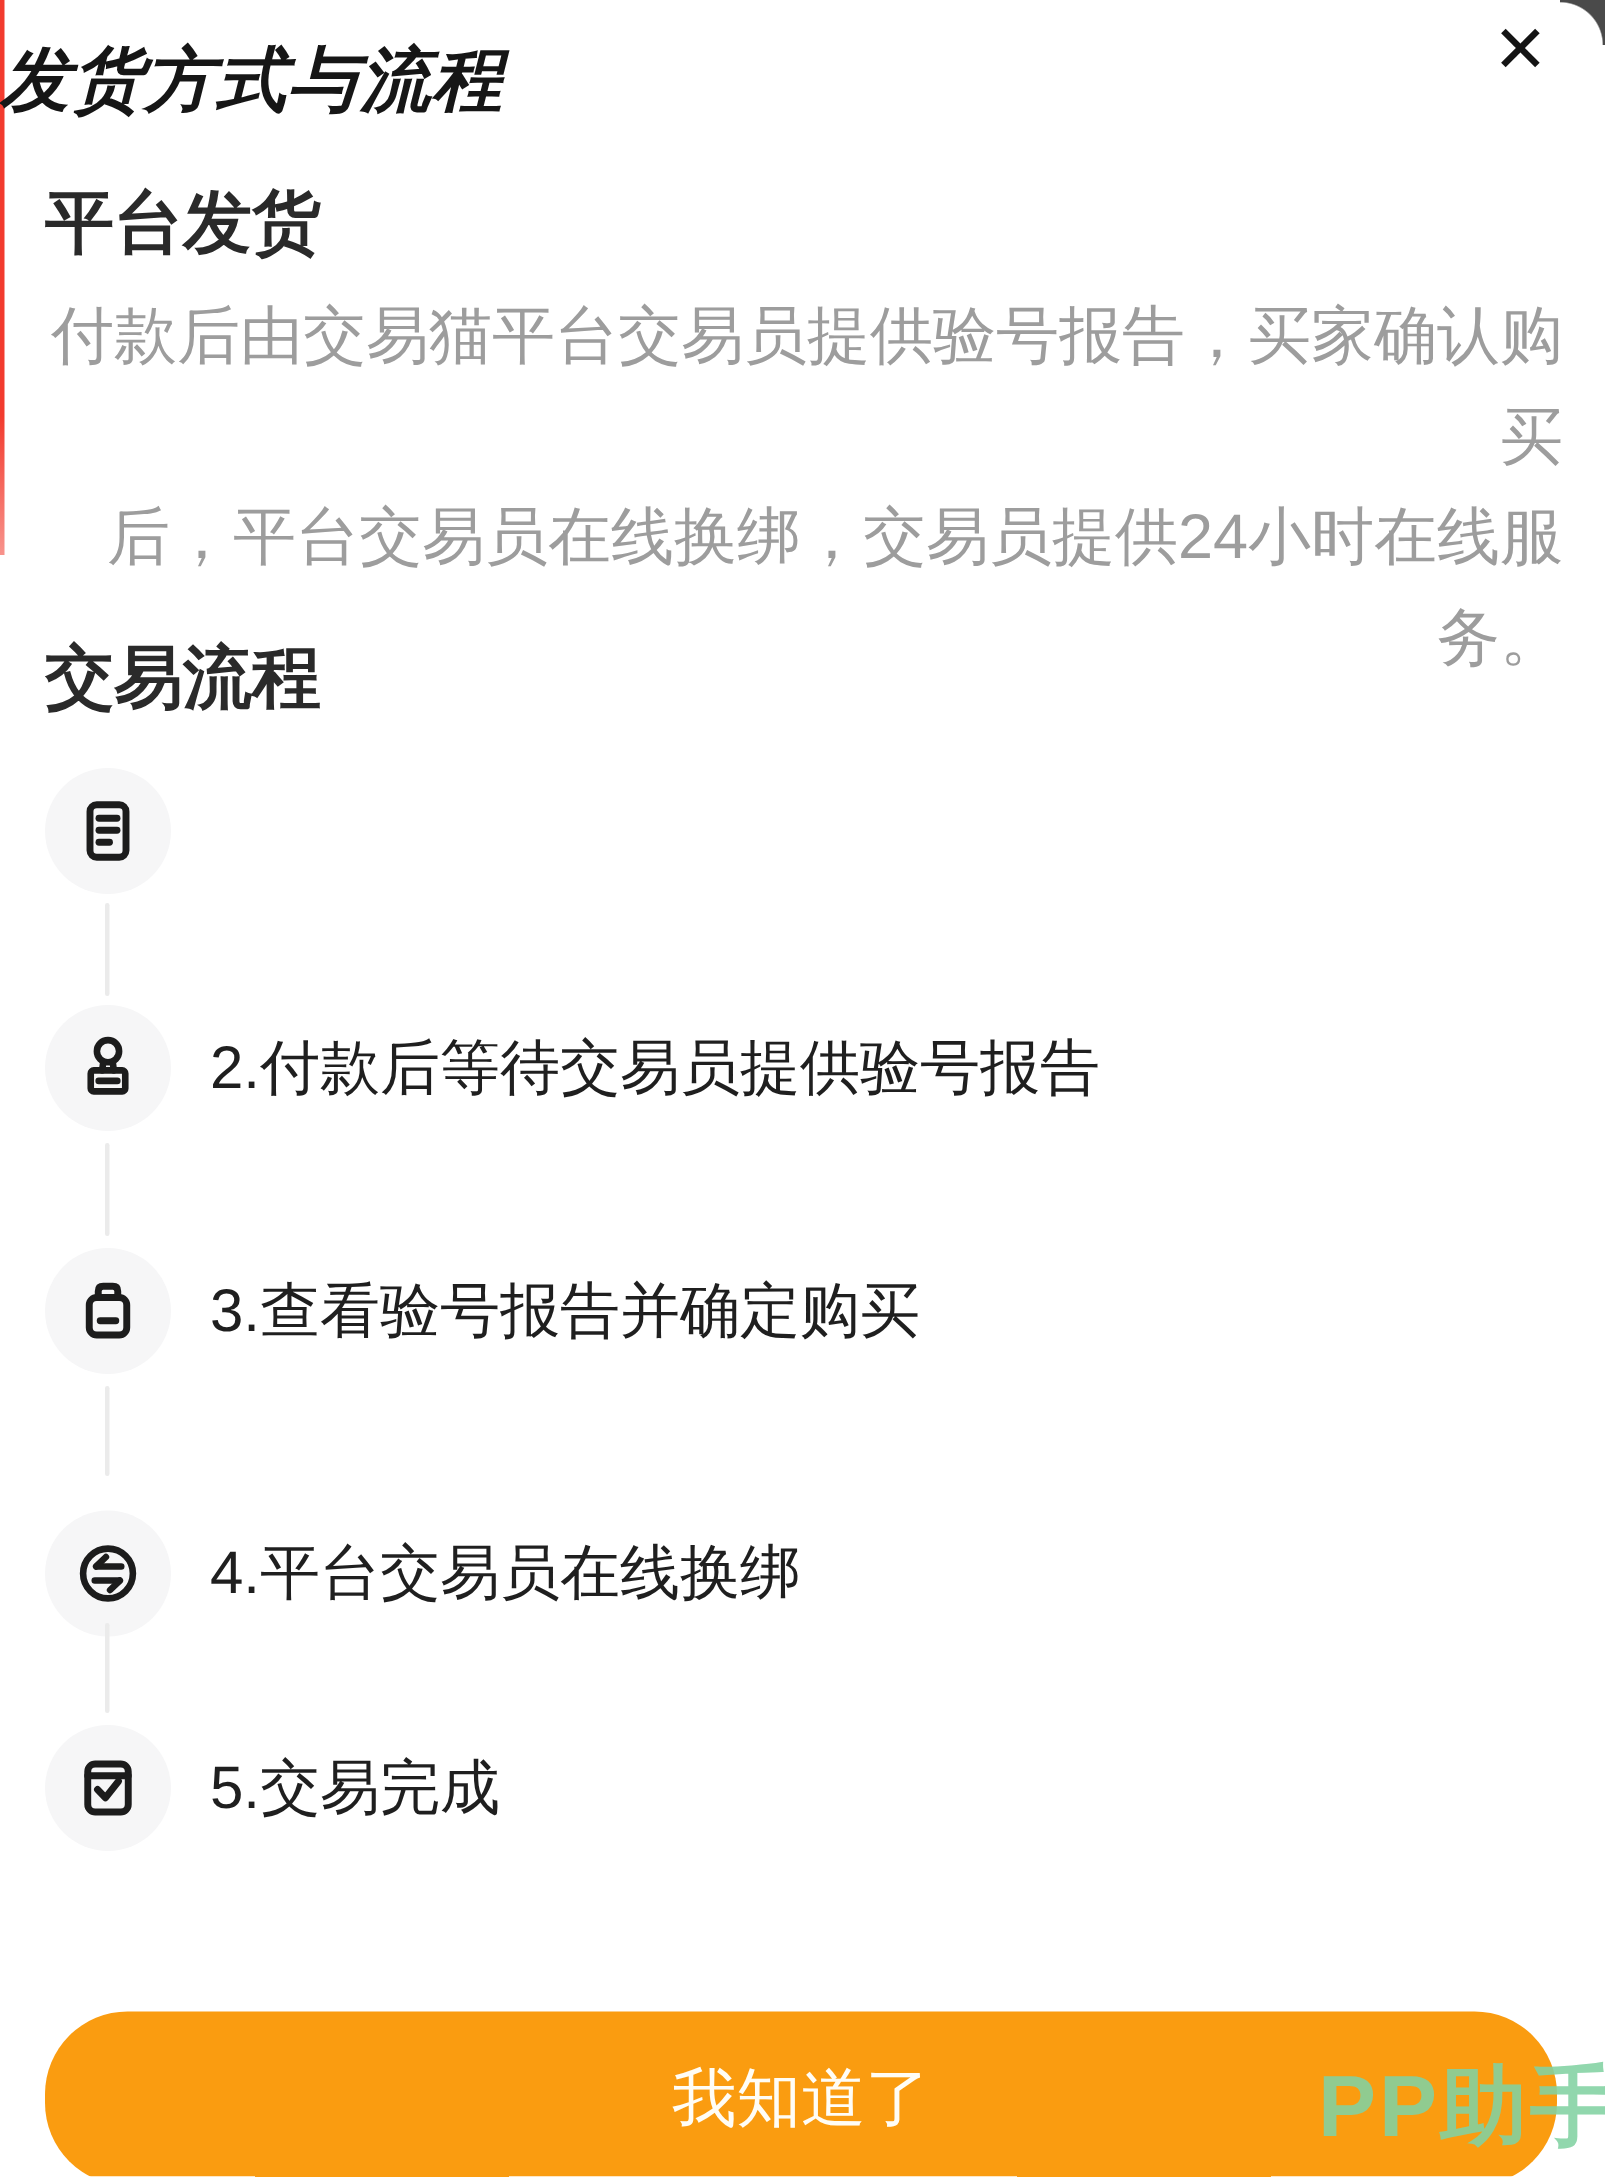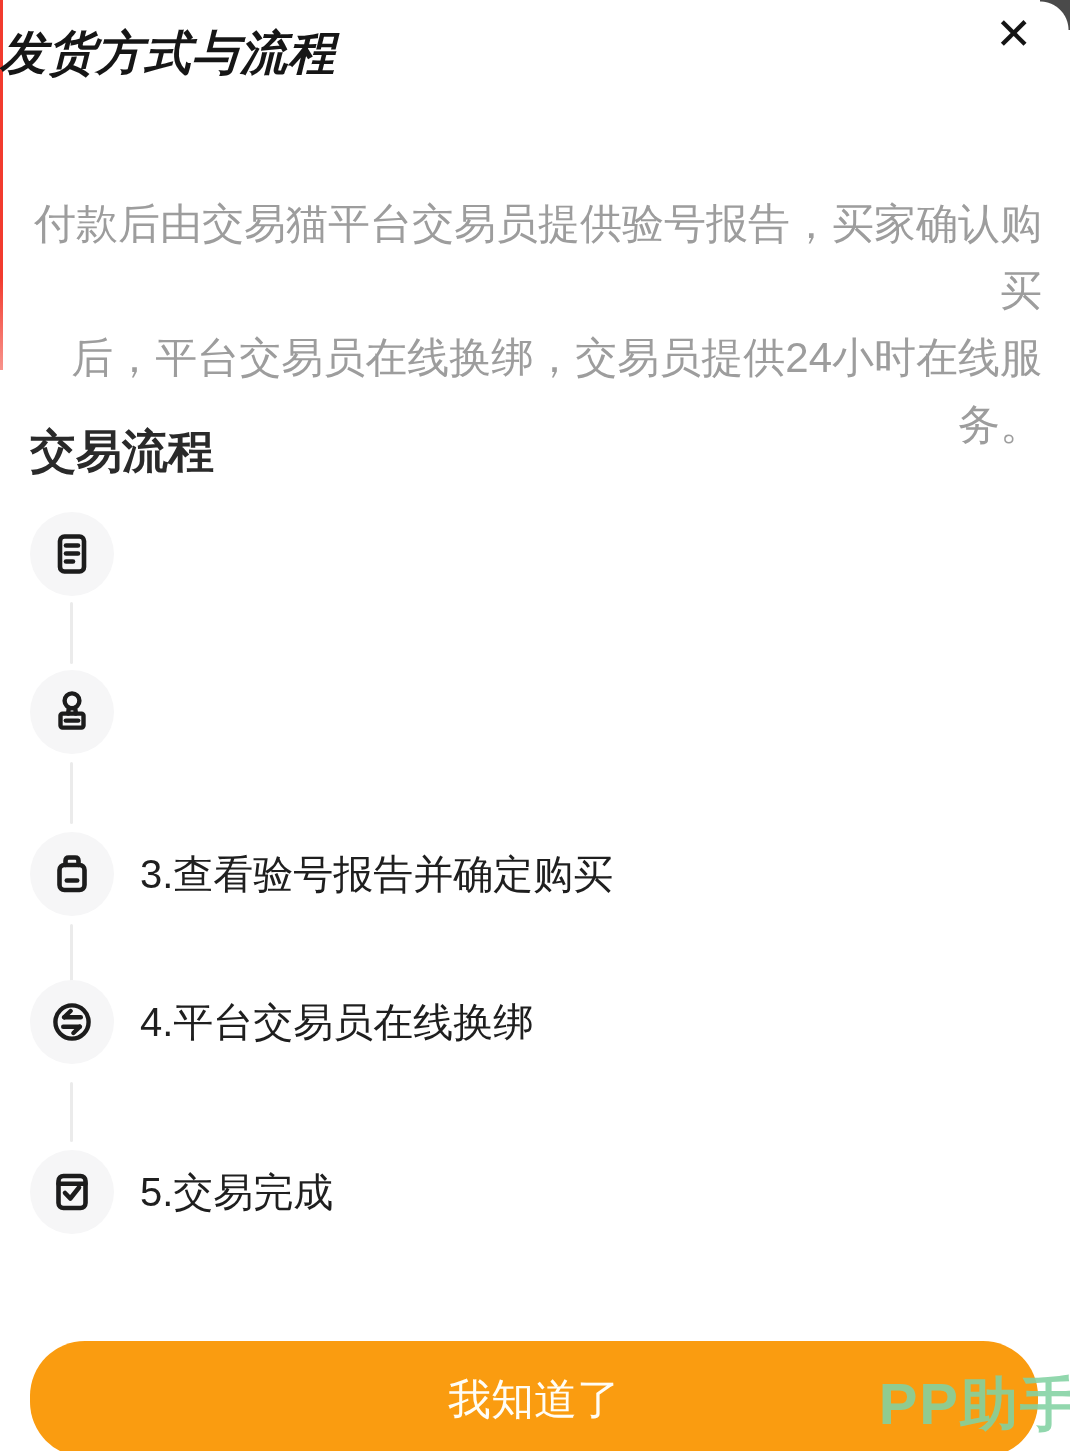--- a/index.html
+++ b/index.html
@@ -38,21 +38,21 @@
     position:absolute;left:110px;top:0;height:84px;line-height:84px;
     font-size:40px;color:#1f1f1f;white-space:nowrap;
   }
   .connector{
     position:absolute;left:70px;width:3px;background:#ebebeb;border-radius:2px;
   }
   .c1{top:602px;height:62px;}
   .c2{top:762px;height:62px;}
   .c3{top:924px;height:60px;}
   .c4{top:1082px;height:60px;}
-  .s1{top:512px;} .s2{top:670px;} .s3{top:832px;text-decoration:underline;} .s4{top:980px;} .s5{top:1150px;}
+  .s1{top:512px;} .s2{top:670px;} .s3{top:832px;text-decoration:underline;} .s4{top:1007px;} .s5{top:1150px;}
   
   .confirm-btn{
     position:absolute;left:30px;top:1341px;width:1008px;height:116px;
     background:var(--accent,#FA9C10);border:none;border-radius:55px;
     color:#fffdf6;font-size:43px;text-align:center;line-height:110px;
     font-family:inherit;cursor:pointer;
   }
   
   .watermark{
     position:absolute;top:1366px;right:-10px;
@@ -73,20 +73,21 @@
 <body>
 
 <div class="screen">
 
   <div class="edge-red"></div>
   <div class="corner-dark"></div>
 
   <div class="dialog-title">发货方式与流程</div>
   <div class="close-btn">✕</div>
 
+  <div class="sec-heading h-platform">平台发货</div>
 
   <div class="para">
     <div>付款后由交易猫平台交易员提供验号报告，买家确认购买</div>
     <div>后，平台交易员在线换绑，交易员提供24小时在线服</div>
     <div>务。</div>
   </div>
 
   <div class="sec-heading h-flow">交易流程</div>
 
   <div class="step-row s1">
@@ -104,20 +105,21 @@
   <div class="step-row s2">
     <div class="step-icon-circle">
       <svg width="48" height="48" viewBox="0 0 48 48" fill="none" stroke="#1c1c1c" stroke-width="4.4" stroke-linecap="round" stroke-linejoin="round">
         <circle cx="24" cy="12.8" r="7.4"></circle>
         <path d="M20.9 19.6 L20.1 25.6"></path>
         <path d="M27.1 19.6 L27.9 25.6"></path>
         <rect x="12.5" y="25.6" width="23" height="14" rx="2"></rect>
         <path d="M17.8 32.6 H30.2"></path>
       </svg>
     </div>
+    <div class="step-label">2.付款后等待交易员提供验号报告</div>
   </div>
   <div class="connector c2"></div>
 
   <div class="step-row s3">
     <div class="step-icon-circle">
       <svg width="48" height="48" viewBox="0 0 48 48" fill="none" stroke="#1c1c1c" stroke-width="4.6" stroke-linecap="round" stroke-linejoin="round">
         <rect x="11.5" y="15" width="25" height="25" rx="5"></rect>
         <path d="M17.5 15 V10.8 Q17.5 7.5 20.8 7.5 H27.2 Q30.5 7.5 30.5 10.8 V15"></path>
         <path d="M18.8 30.5 H29.2"></path>
       </svg>

